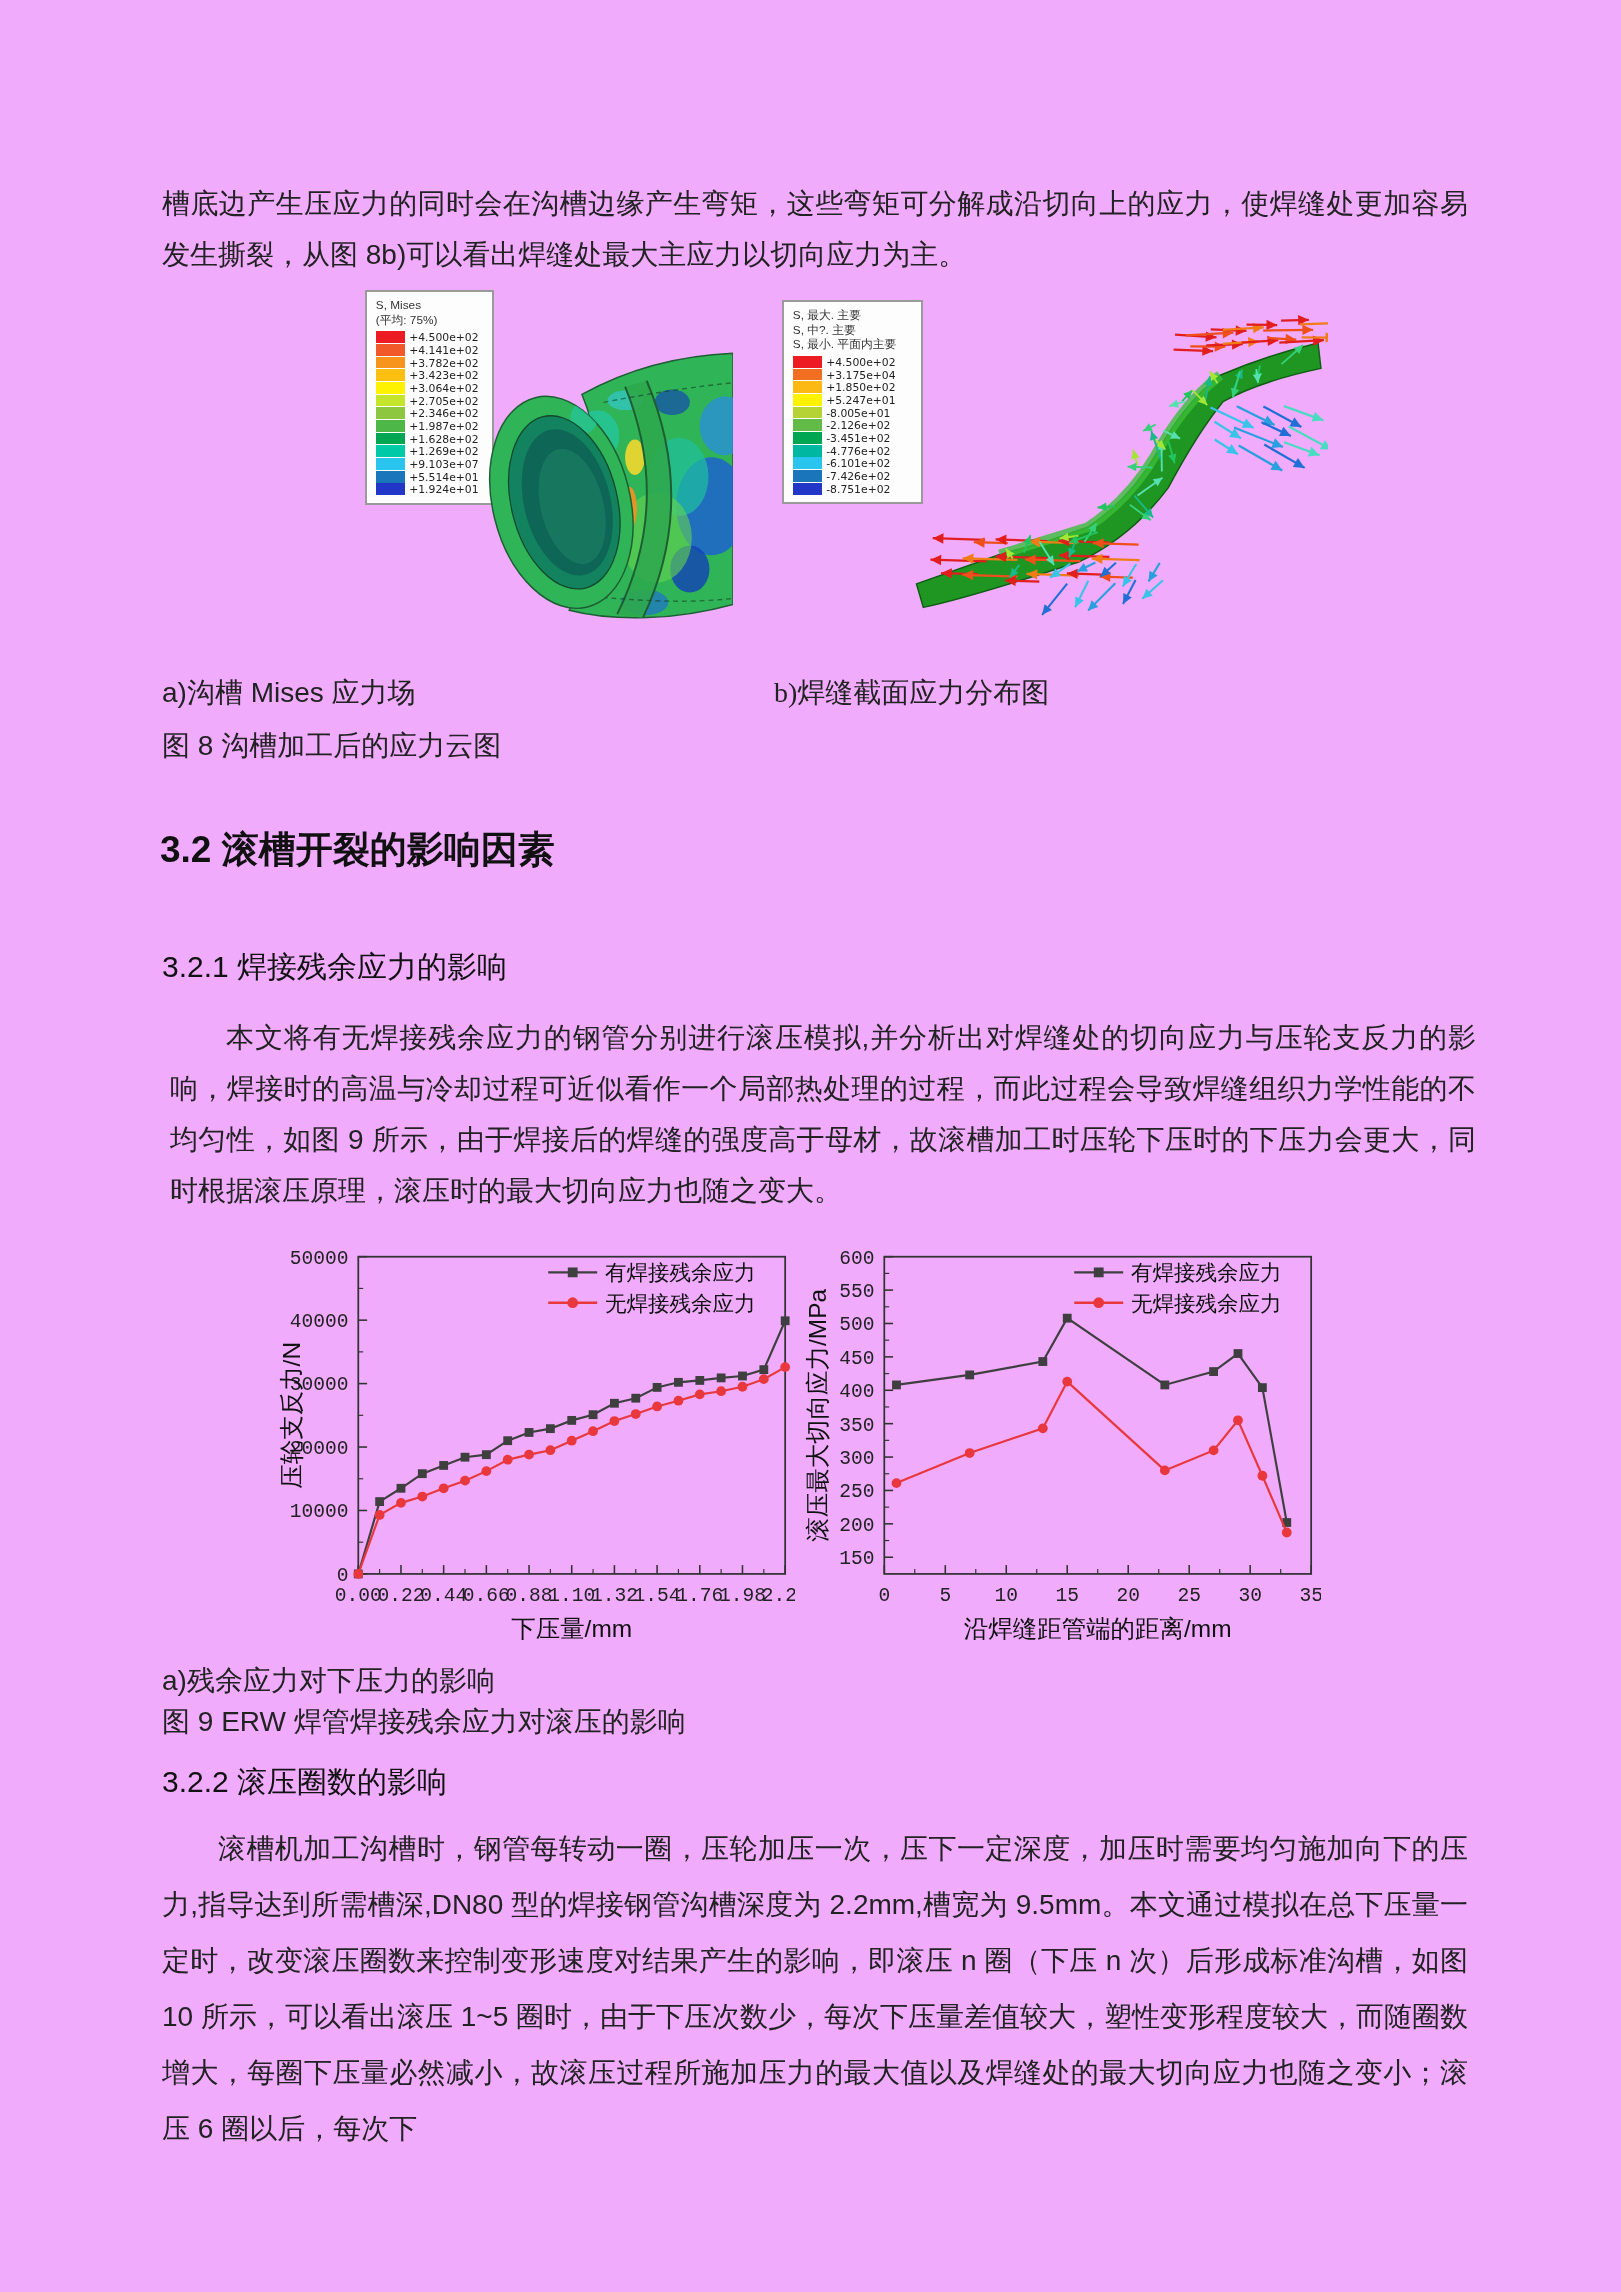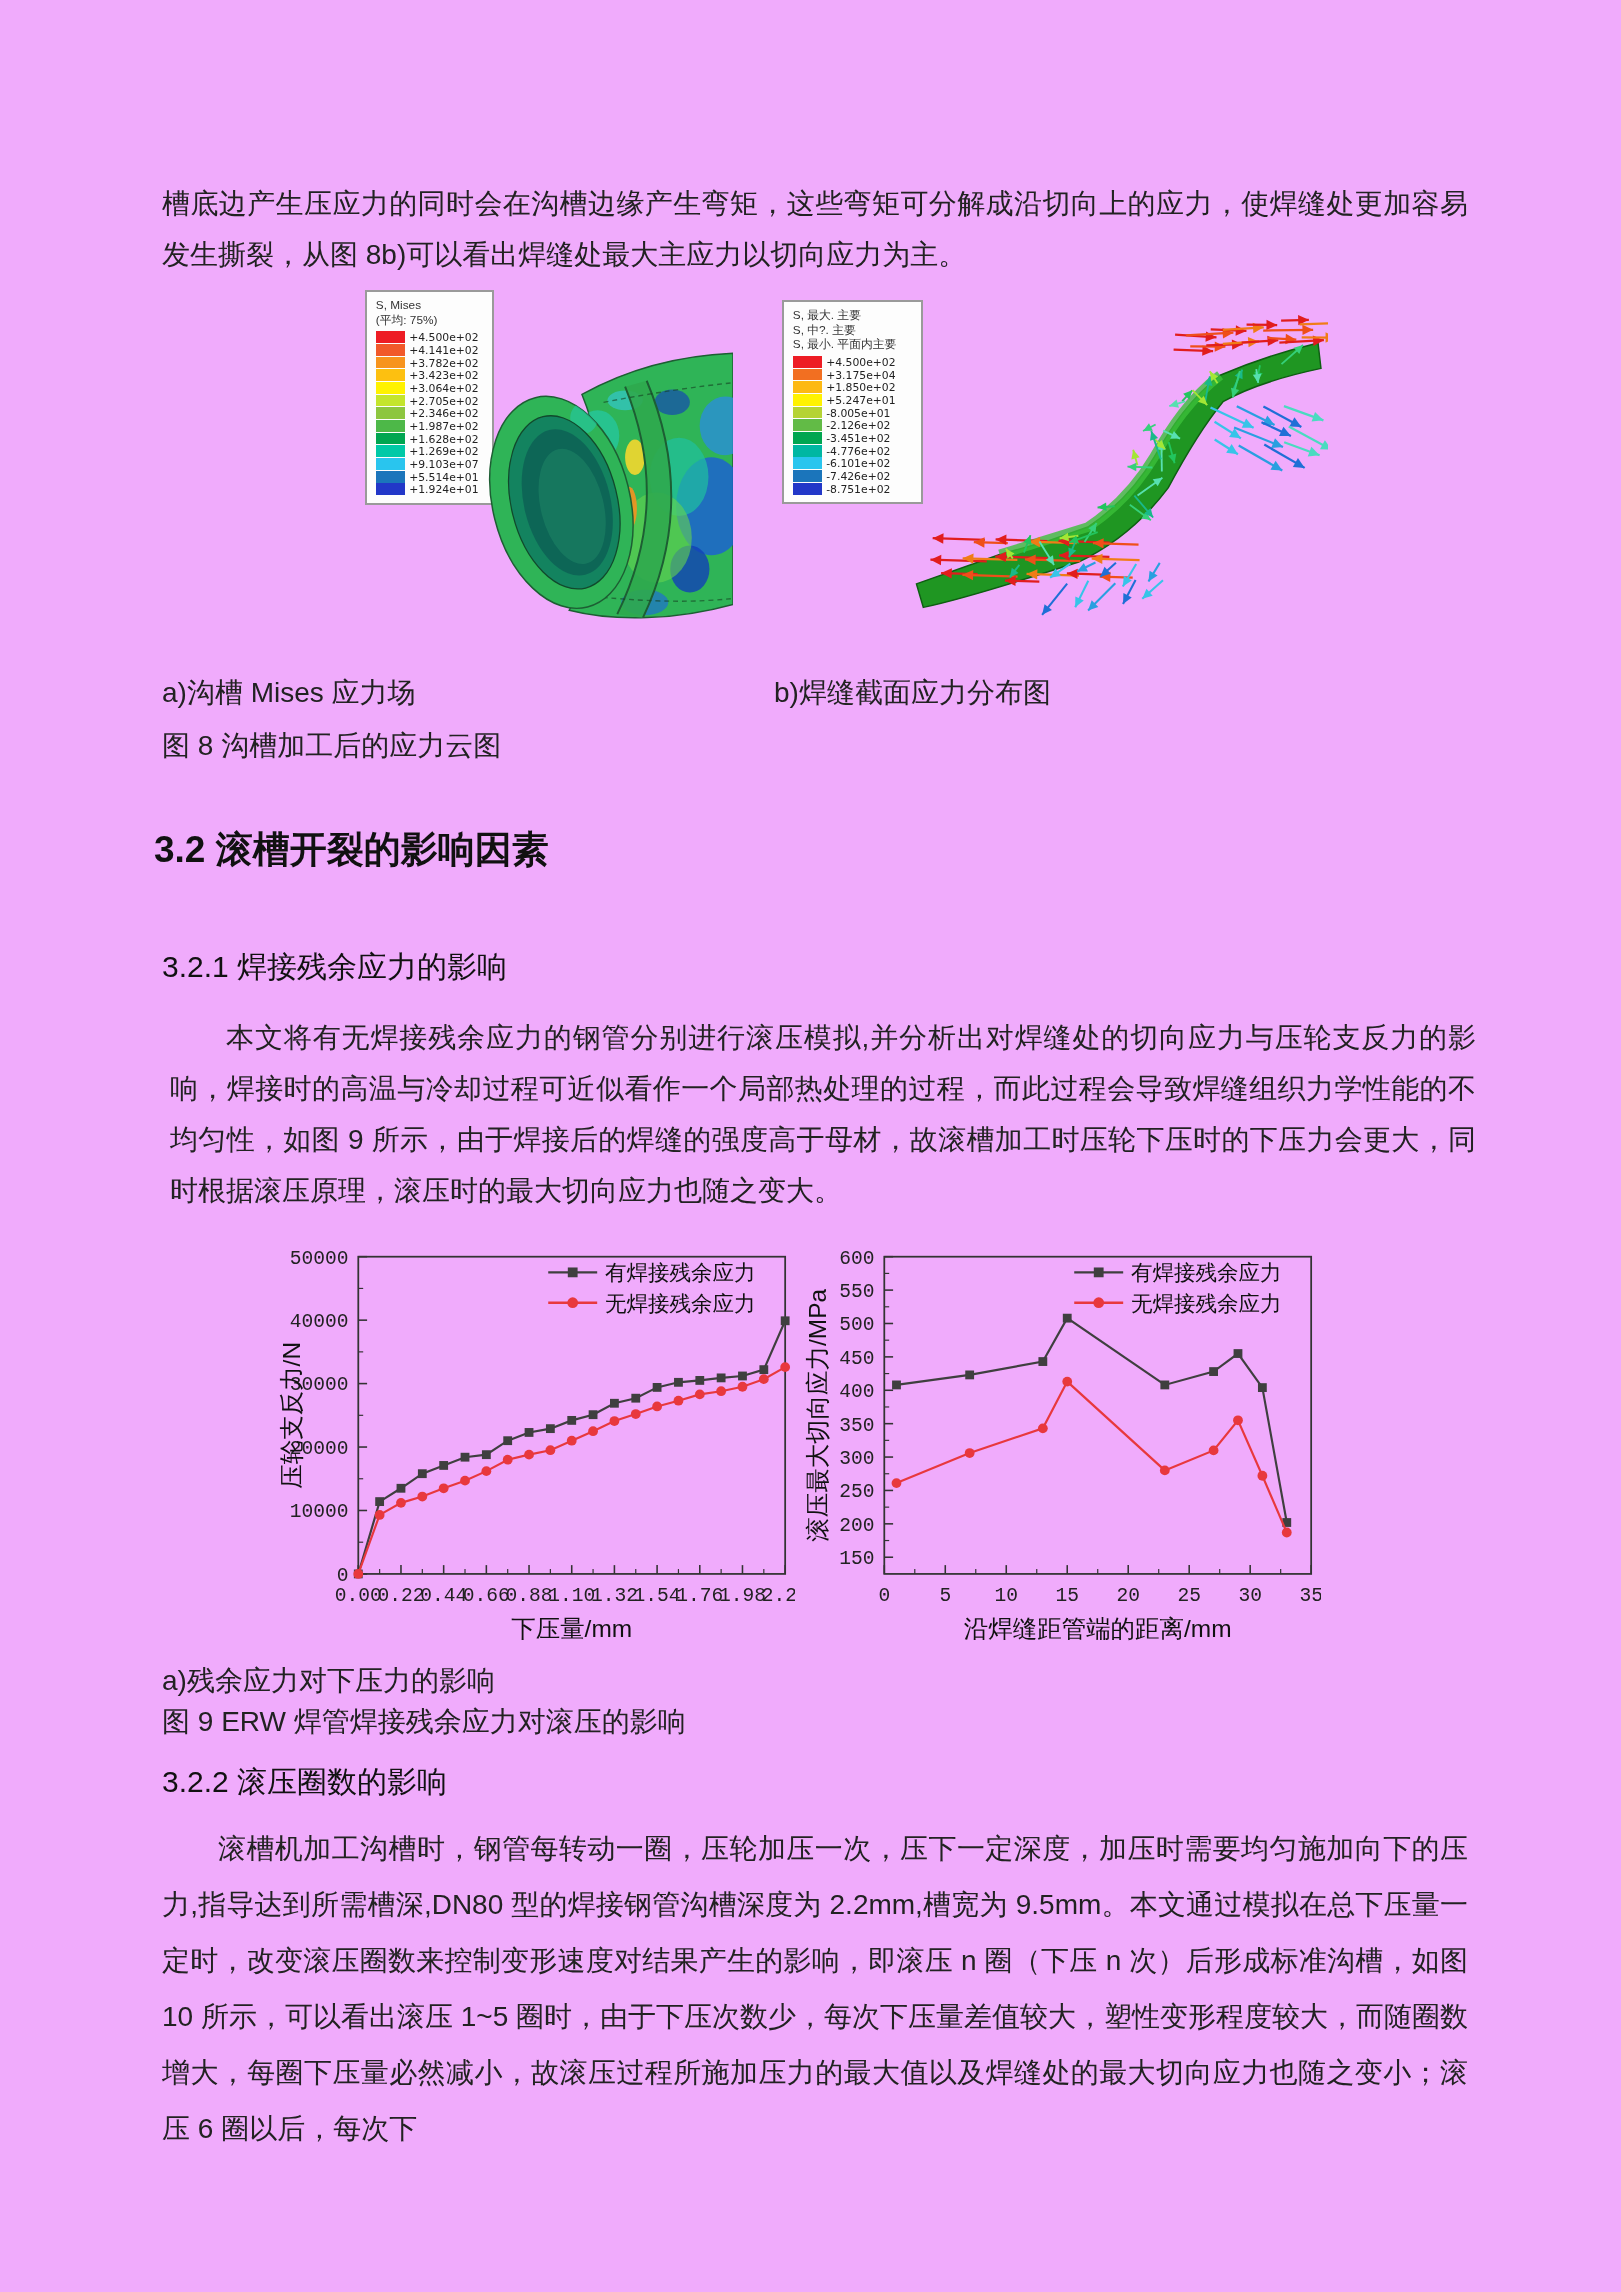--- a/index.html
+++ b/index.html
@@ -2,21 +2,21 @@
 <html><head>
 <meta charset="utf-8">
 <style>
   html,body{margin:0;padding:0;background:#e8e8e8;}
   .page{position:relative;width:1621px;height:2293px;background:#f0abfc;margin:0 auto;
         font-family:"Liberation Sans",sans-serif;color:#1f1f1f;overflow:hidden;}
   .body-text{position:absolute;left:162px;width:1306px;font-size:28px;line-height:51px;
              text-align:justify;color:#222;}
   .indent{text-indent:2em;}
   .caption{position:absolute;font-size:28px;color:#222;text-align:left;}
-  .h-main{position:absolute;left:154px;font-size:37px;font-weight:bold;color:#111;}
+  .h-main{position:absolute;left:160px;font-size:37px;font-weight:bold;color:#111;}
   .h-sub{position:absolute;left:162px;font-size:30px;font-weight:normal;color:#111;}
   .legend-box{position:absolute;background:#fdfdfd;border:2px solid #9a9a9a;padding:5.9px 5.9px 6.9px 8.8px;}
   .legend-title{font-size:11.8px;color:#333;line-height:14.7px;white-space:nowrap;}
   .legend-rows{margin-top:3.9px;}
   .legend-row{display:flex;align-items:flex-start;height:12.7px;}
   .legend-swatch{width:24.5px;height:11.8px;margin-right:3.9px;flex:0 0 auto;border-right:5.9px solid transparent;}
   .legend-val{font-size:10.8px;color:#222;white-space:nowrap;font-family:"DejaVu Sans",sans-serif;}
   .fig-svg{position:absolute;}
   .chart-svg{position:absolute;width:519px;height:421px;}
 </style>
@@ -356,21 +356,21 @@
         <line x1="275.9677821461373" y1="179.14737090846756" x2="250.4705959618461" y2="178.3245279823226" stroke="#35d07a" stroke-width="1.9"></line>
         <polygon points="250.5,178.3 259.6,174.3 259.4,183.0" fill="#35d07a"></polygon>
         <line x1="286.9586828225474" y1="141.58653300684819" x2="304.1567272630053" y2="149.74375022150483" stroke="#57e0b0" stroke-width="1.9"></line>
         <polygon points="304.2,149.7 294.1,149.8 297.9,141.9" fill="#57e0b0"></polygon>
         <line x1="316.865896082134" y1="100.25457447157532" x2="331.86599332806543" y2="115.42325449880109" stroke="#a3e635" stroke-width="1.9"></line>
         <polygon points="331.9,115.4 322.4,112.1 328.6,105.9" fill="#a3e635"></polygon>
       </g>
     </svg>
 
   <div class="caption" style="left:162px;top:674px;width:588px;">a)沟槽 Mises 应力场</div>
-  <div class="caption" style="left:774px;top:674px;width:588px;">b)焊缝截面应力分布图</div>
+  <div class="caption" style="left:774px;top:674px;width:588px;font-family:Liberation Serif, serif;">b)焊缝截面应力分布图</div>
   <div class="caption" style="left:162px;top:727px;width:1306px;">图 8 沟槽加工后的应力云图</div>
 
   <div class="h-main" style="top:825px;">3.2 滚槽开裂的影响因素</div>
   <div class="h-sub" style="top:947px;">3.2.1 焊接残余应力的影响</div>
 
   <div class="body-text indent" style="top:1012px;margin-left:8px;">本文将有无焊接残余应力的钢管分别进行滚压模拟,并分析出对焊缝处的切向应力与压轮支反力的影响，焊接时的高温与冷却过程可近似看作一个局部热处理的过程，而此过程会导致焊缝组织力学性能的不均匀性，如图 9 所示，由于焊接后的焊缝的强度高于母材，故滚槽加工时压轮下压时的下压力会更大，同时根据滚压原理，滚压时的最大切向应力也随之变大。</div>
 
   <svg class="chart-svg" style="left:276px;top:1243px;" viewBox="0 0 530 430">
       <rect x="84" y="14" width="436" height="324" fill="none" stroke="#333" stroke-width="1.8"></rect>
       <line x1="84" y1="338" x2="84" y2="329" stroke="#333" stroke-width="1.6"></line>

